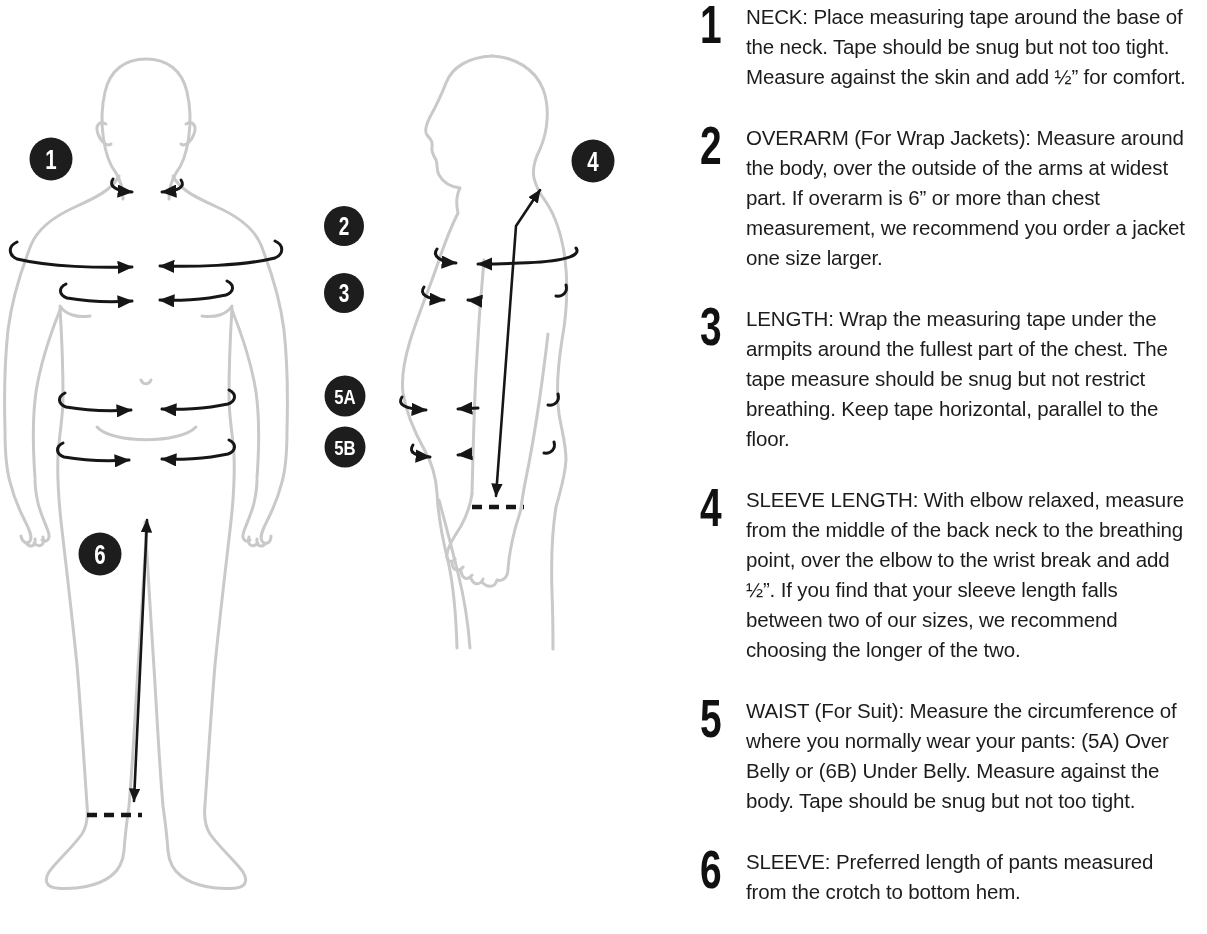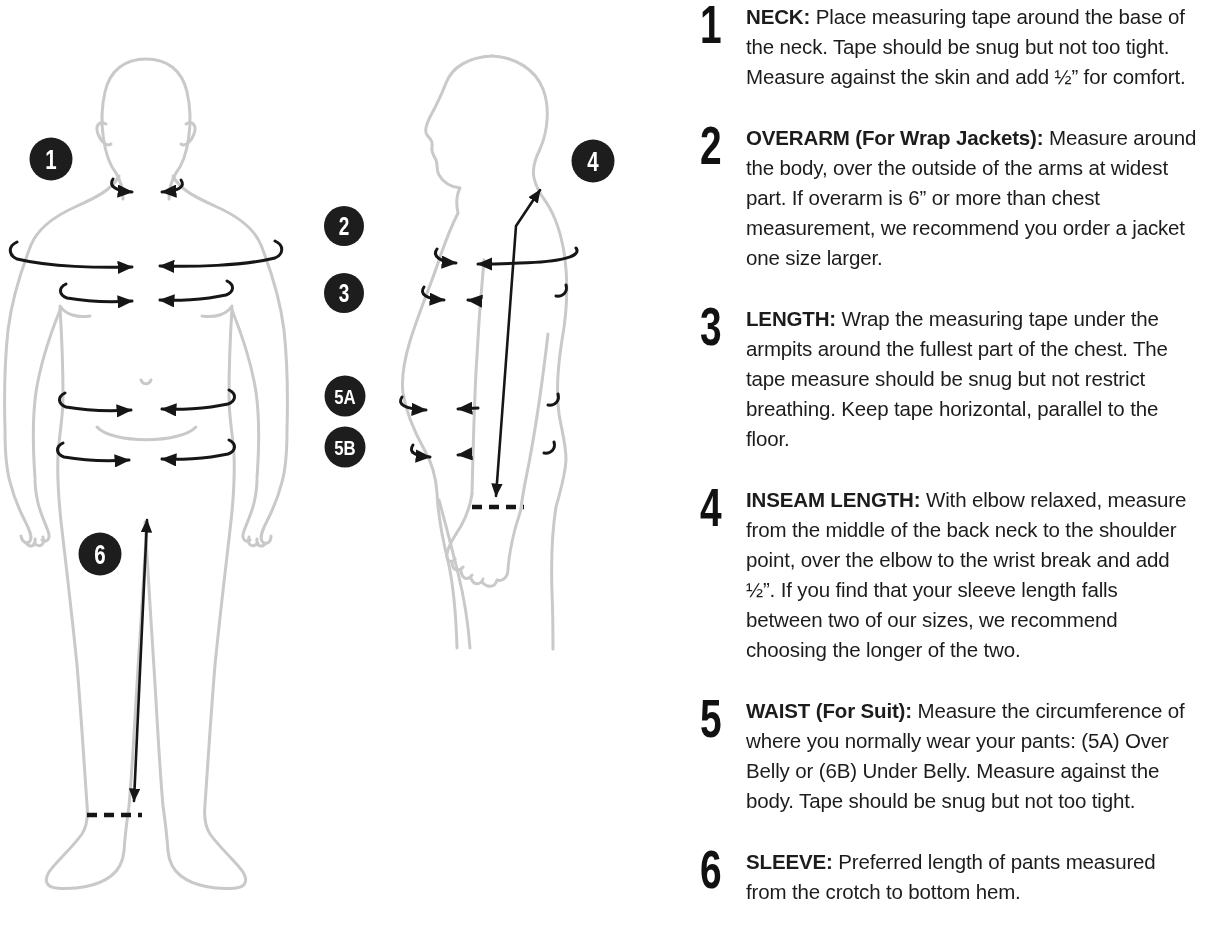--- a/index.html
+++ b/index.html
@@ -10,21 +10,21 @@
   .tape{fill:none;stroke:#161616;stroke-width:3;stroke-linecap:round}
   .thin-arrow{fill:none;stroke:#161616;stroke-width:2.6;stroke-linecap:round;stroke-linejoin:round}
   .dash{fill:none;stroke:#161616;stroke-width:4.6;stroke-dasharray:10 7}
   .badge-bg{fill:#1d1d1d}
   .badge-num{fill:#ffffff;font-weight:700;font-family:"Liberation Sans",sans-serif}
   .instructions{position:absolute;left:700px;top:2px;width:497px}
   .item{display:flex;margin-bottom:31px}
   .num{width:46px;flex:none;font-size:54px;line-height:44px;font-weight:700;
        transform:scaleX(0.72);transform-origin:0 0;letter-spacing:-1px;color:#111}
   .itext{width:451px;font-size:20.5px;line-height:30px;letter-spacing:-0.15px;color:#1c1c1c}
-  .label{font-weight:700}
+  .label{font-weight:400}
 </style>
 </head>
 <body>
 
 <div class="canvas">
 
   <svg class="figures" width="700" height="934" viewBox="0 0 700 934" xmlns="http://www.w3.org/2000/svg">
     <defs>
       <marker id="arr" markerWidth="5.2" markerHeight="4.4" refX="4.8" refY="2.2" orient="auto-start-reverse" markerUnits="strokeWidth">
         <path d="M0,0 L5.2,2.2 L0,4.4 Z" fill="#161616"></path>
@@ -149,21 +149,21 @@
       <div class="itext"><span class="label">OVERARM (For Wrap Jackets):</span> <span>Measure around the body, over the outside of the arms at widest part. If overarm is 6” or more than chest measurement, we recommend you order a jacket one size larger.</span></div>
     </div>
 
     <div class="item">
       <div class="num">3</div>
       <div class="itext"><span class="label">LENGTH:</span> <span>Wrap the measuring tape under the armpits around the fullest part of the chest. The tape measure should be snug but not restrict breathing. Keep tape horizontal, parallel to the floor.</span></div>
     </div>
 
     <div class="item">
       <div class="num">4</div>
-      <div class="itext"><span class="label">INSEAM LENGTH:</span> <span>With elbow relaxed, measure from the middle of the back neck to the shoulder point, over the elbow to the wrist break and add ½”. If you find that your sleeve length falls between two of our sizes, we recommend choosing the longer of the two.</span></div>
+      <div class="itext"><span class="label">SLEEVE LENGTH:</span> <span>With elbow relaxed, measure from the middle of the back neck to the breathing point, over the elbow to the wrist break and add ½”. If you find that your sleeve length falls between two of our sizes, we recommend choosing the longer of the two.</span></div>
     </div>
 
     <div class="item">
       <div class="num">5</div>
       <div class="itext"><span class="label">WAIST (For Suit):</span> <span>Measure the circumference of where you normally wear your pants: (5A) Over Belly or (6B) Under Belly. Measure against the body. Tape should be snug but not too tight.</span></div>
     </div>
 
     <div class="item">
       <div class="num">6</div>
       <div class="itext"><span class="label">SLEEVE:</span> <span>Preferred length of pants measured from the crotch to bottom hem.</span></div>

